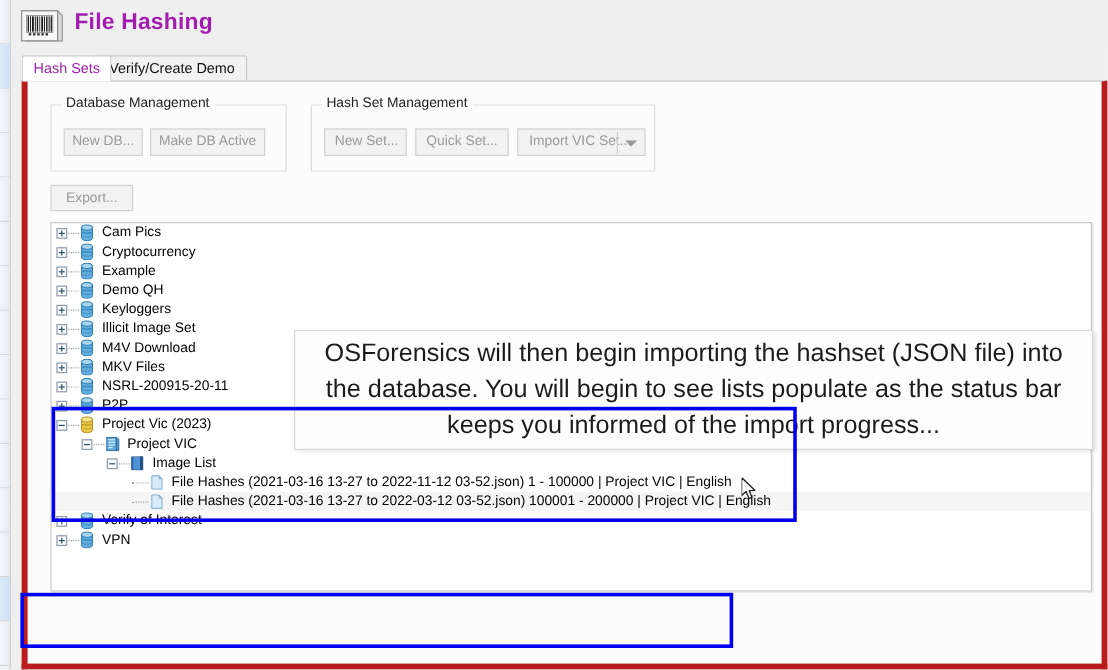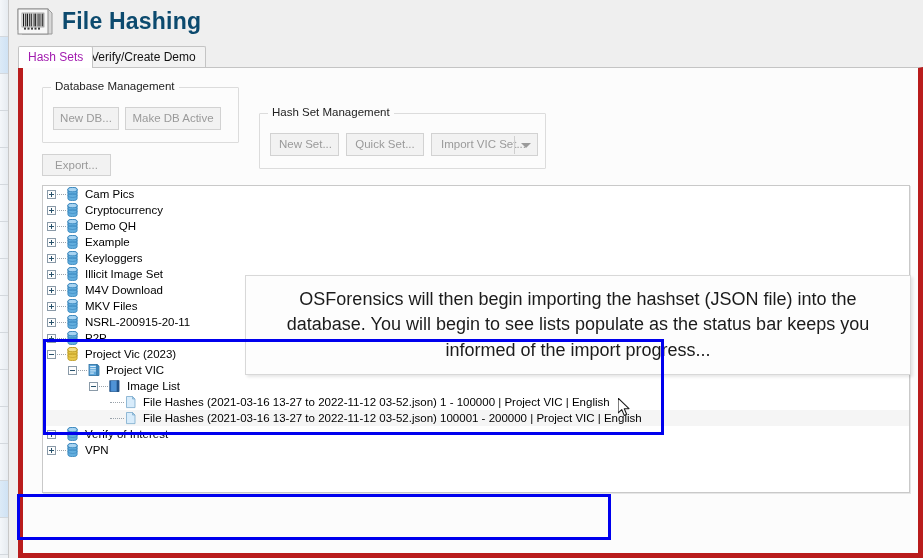--- a/index.html
+++ b/index.html
@@ -37,21 +37,21 @@
     position: absolute; left: 9px; top: 0;
     width: 914px; height: 42px;
     background: #efefef;
   }
   .barcode-icon {
     position: absolute; left: 5px; top: 5px;
     width: 40px; height: 33px;
   }
   .page-title {
     position: absolute; left: 53px; top: 8px;
-    font-size: 23px; font-weight: bold; color: #0c4a6e;
+    font-size: 19px; font-weight: bold; color: #a21caf;
     letter-spacing: 0.2px;
   }
 
   
   .tabstrip {
     position: absolute; left: 18px; top: 46px;
     width: 905px; height: 20px;
   }
   .tab {
     position: absolute; top: 0;
@@ -90,21 +90,21 @@
     background: transparent;
   }
   .group-title {
     position: absolute; top: -8px; left: 8px;
     background: #fcfcfc;
     padding: 0 4px;
     font-size: 11.5px; color: #222;
     white-space: nowrap;
   }
   #grp-db  { left: 19px;  top: 19px; width: 197px; height: 56px; }
-  #grp-hsm { left: 236px; top: 19px; width: 287px; height: 56px; margin-top: 26px; }
+  #grp-hsm { left: 236px; top: 19px; width: 287px; height: 56px; }
 
   .btn {
     position: absolute;
     height: 23px;
     border: 1px solid #d2d2d2;
     background: #f2f2f2;
     border-radius: 0;
     font-size: 11.5px;
     color: #9a9a9a;
     line-height: 21px;
@@ -195,21 +195,21 @@
     position: absolute; left: 222px; top: 207px;
     width: 666px; height: 100px;
     background: #fdfdfd;
     border: 1px solid #d8d8d8;
     box-shadow: 2px 2px 3px rgba(0,0,0,0.10);
     display: flex; align-items: center; justify-content: center;
   }
   .callout p {
     margin: 0; padding: 0 14px;
     text-align: center;
-    font-size: 18px;
+    font-size: 21px;
     line-height: 1.42;
     color: #1b1b1b;
   }
 
   
   .cursor {
     position: absolute; left: 618px; top: 398px;
     width: 14px; height: 20px;
     pointer-events: none;
   }
@@ -329,36 +329,36 @@
           <span class="elbow"></span>
           <span class="ico">
             <svg width="13" height="14" viewBox="0 0 13 14" style="display:block">
               <ellipse cx="6.5" cy="2.6" rx="4.6" ry="2.2" fill="#a8d4f2" stroke="#2f7fb8" stroke-width="0.8"></ellipse>
               <path d="M1.9,2.6 L1.9,11.4 A4.6,2.2 0 0 0 11.1,11.4 L11.1,2.6 Z" fill="#63aede" stroke="#2f7fb8" stroke-width="0.8"></path>
               <ellipse cx="6.5" cy="5.6" rx="4.6" ry="2" fill="none" stroke="#2f7fb8" stroke-width="0.7" opacity="0.75"></ellipse>
               <ellipse cx="6.5" cy="8.5" rx="4.6" ry="2" fill="none" stroke="#2f7fb8" stroke-width="0.7" opacity="0.75"></ellipse>
               <ellipse cx="6.5" cy="2.6" rx="4.6" ry="2.2" fill="#a8d4f2" stroke="#2f7fb8" stroke-width="0.8"></ellipse>
             </svg>
           </span>
+          <span class="tlabel">Example</span>
+        </div>
+        <div class="tnode">
+          <span class="indent" style="width:4px"></span>
+          <span class="expander plus"></span>
+          <span class="elbow"></span>
+          <span class="ico">
+            <svg width="13" height="14" viewBox="0 0 13 14" style="display:block">
+              <ellipse cx="6.5" cy="2.6" rx="4.6" ry="2.2" fill="#a8d4f2" stroke="#2f7fb8" stroke-width="0.8"></ellipse>
+              <path d="M1.9,2.6 L1.9,11.4 A4.6,2.2 0 0 0 11.1,11.4 L11.1,2.6 Z" fill="#63aede" stroke="#2f7fb8" stroke-width="0.8"></path>
+              <ellipse cx="6.5" cy="5.6" rx="4.6" ry="2" fill="none" stroke="#2f7fb8" stroke-width="0.7" opacity="0.75"></ellipse>
+              <ellipse cx="6.5" cy="8.5" rx="4.6" ry="2" fill="none" stroke="#2f7fb8" stroke-width="0.7" opacity="0.75"></ellipse>
+              <ellipse cx="6.5" cy="2.6" rx="4.6" ry="2.2" fill="#a8d4f2" stroke="#2f7fb8" stroke-width="0.8"></ellipse>
+            </svg>
+          </span>
           <span class="tlabel">Demo QH</span>
-        </div>
-        <div class="tnode">
-          <span class="indent" style="width:4px"></span>
-          <span class="expander plus"></span>
-          <span class="elbow"></span>
-          <span class="ico">
-            <svg width="13" height="14" viewBox="0 0 13 14" style="display:block">
-              <ellipse cx="6.5" cy="2.6" rx="4.6" ry="2.2" fill="#a8d4f2" stroke="#2f7fb8" stroke-width="0.8"></ellipse>
-              <path d="M1.9,2.6 L1.9,11.4 A4.6,2.2 0 0 0 11.1,11.4 L11.1,2.6 Z" fill="#63aede" stroke="#2f7fb8" stroke-width="0.8"></path>
-              <ellipse cx="6.5" cy="5.6" rx="4.6" ry="2" fill="none" stroke="#2f7fb8" stroke-width="0.7" opacity="0.75"></ellipse>
-              <ellipse cx="6.5" cy="8.5" rx="4.6" ry="2" fill="none" stroke="#2f7fb8" stroke-width="0.7" opacity="0.75"></ellipse>
-              <ellipse cx="6.5" cy="2.6" rx="4.6" ry="2.2" fill="#a8d4f2" stroke="#2f7fb8" stroke-width="0.8"></ellipse>
-            </svg>
-          </span>
-          <span class="tlabel">Example</span>
         </div>
         <div class="tnode">
           <span class="indent" style="width:4px"></span>
           <span class="expander plus"></span>
           <span class="elbow"></span>
           <span class="ico">
             <svg width="13" height="14" viewBox="0 0 13 14" style="display:block">
               <ellipse cx="6.5" cy="2.6" rx="4.6" ry="2.2" fill="#a8d4f2" stroke="#2f7fb8" stroke-width="0.8"></ellipse>
               <path d="M1.9,2.6 L1.9,11.4 A4.6,2.2 0 0 0 11.1,11.4 L11.1,2.6 Z" fill="#63aede" stroke="#2f7fb8" stroke-width="0.8"></path>
               <ellipse cx="6.5" cy="5.6" rx="4.6" ry="2" fill="none" stroke="#2f7fb8" stroke-width="0.7" opacity="0.75"></ellipse>
@@ -500,21 +500,21 @@
         </div>
         <div class="tnode" style="background: rgb(245, 245, 245);">
           <span class="indent" style="width:67px"></span>
           <span class="elbow" style="width:14px"></span>
           <span class="ico">
             <svg width="13" height="14" viewBox="0 0 13 14" style="display:block">
               <polygon points="2.5,1.5 8.5,1.5 11,4 11,12.6 2.5,12.6" fill="#d8ecfb" stroke="#7aa9cc" stroke-width="0.8"></polygon>
               <polygon points="8.5,1.5 11,4 8.5,4" fill="#a9cfe9" stroke="#7aa9cc" stroke-width="0.7"></polygon>
             </svg>
           </span>
-          <span class="tlabel">File Hashes (2021-03-16 13-27 to 2022-11-12 03-52.json) 100001 - 200000 | Project VIC | English</span>
+          <span class="tlabel">File Hashes (2021-03-16 13-27 to 2022-03-12 03-52.json) 100001 - 200000 | Project VIC | English</span>
         </div>
         <div class="tnode">
           <span class="indent" style="width:4px"></span>
           <span class="expander plus"></span>
           <span class="elbow"></span>
           <span class="ico">
             <svg width="13" height="14" viewBox="0 0 13 14" style="display:block">
               <ellipse cx="6.5" cy="2.6" rx="4.6" ry="2.2" fill="#a8d4f2" stroke="#2f7fb8" stroke-width="0.8"></ellipse>
               <path d="M1.9,2.6 L1.9,11.4 A4.6,2.2 0 0 0 11.1,11.4 L11.1,2.6 Z" fill="#63aede" stroke="#2f7fb8" stroke-width="0.8"></path>
               <ellipse cx="6.5" cy="5.6" rx="4.6" ry="2" fill="none" stroke="#2f7fb8" stroke-width="0.7" opacity="0.75"></ellipse>

